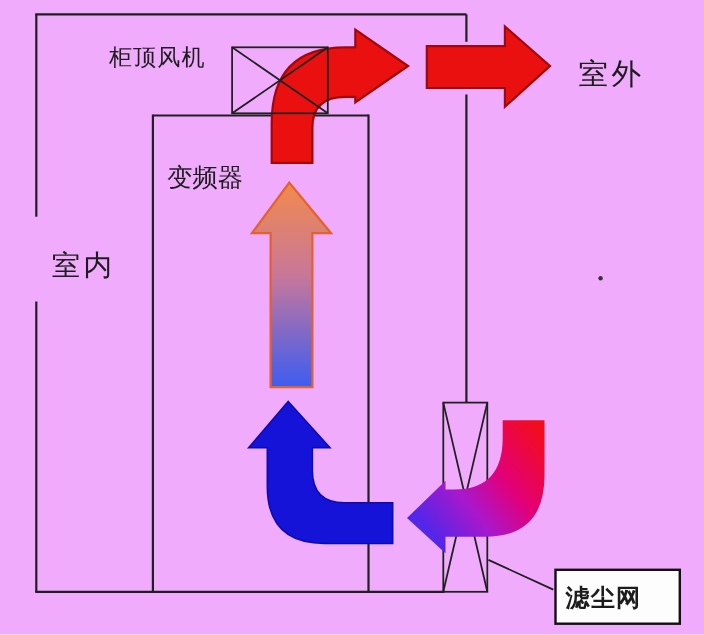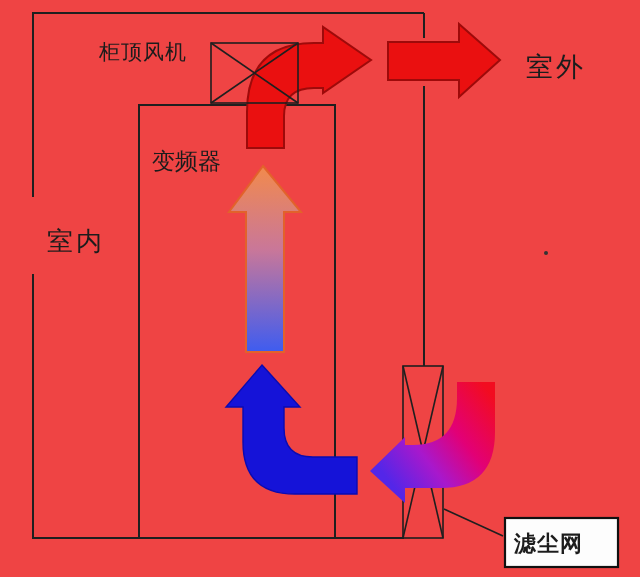--- a/index.html
+++ b/index.html
@@ -5,21 +5,21 @@
   html, body {
     margin: 0;
     padding: 0;
     background: #ffffff;
     font-family: "Liberation Sans", sans-serif;
   }
   .stage {
     position: relative;
     width: 640px;
     height: 577px;
-    background: #ef4444;
+    background: #f0abfc;
     overflow: hidden;
   }
   svg { display: block; }
   .wall   { fill: none; stroke: #1f1f1f; stroke-width: 2; }
   .fanbox { fill: none; stroke: #1f1f1f; stroke-width: 1.6; }
   .ptr    { fill: none; stroke: #1f1f1f; stroke-width: 1.6; }
   .callout{ fill: #fdfdfd; stroke: #111111; stroke-width: 2.2; }
   .red-arrow  { stroke: #9e0a0a; stroke-width: 2; }
   .blue-arrow { stroke: #0b0bb0; stroke-width: 1.4; }
   .warm-arrow { stroke: #e2622b; stroke-width: 2; }

